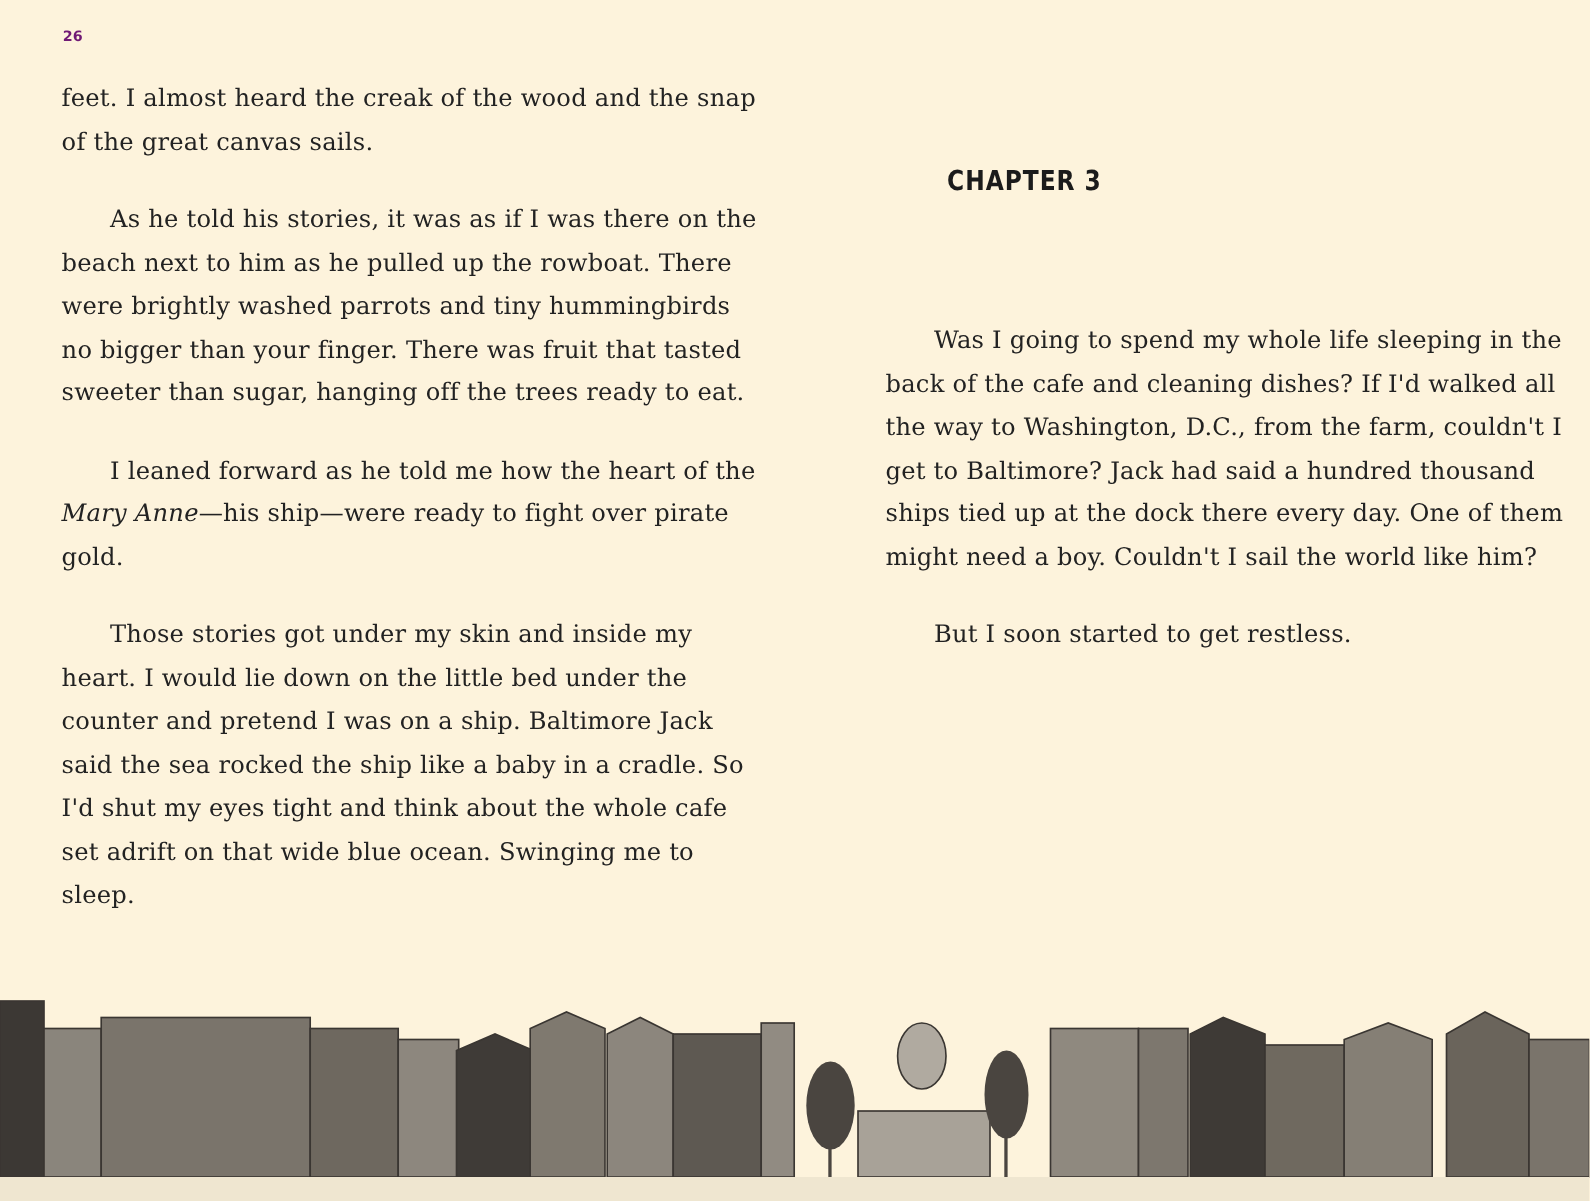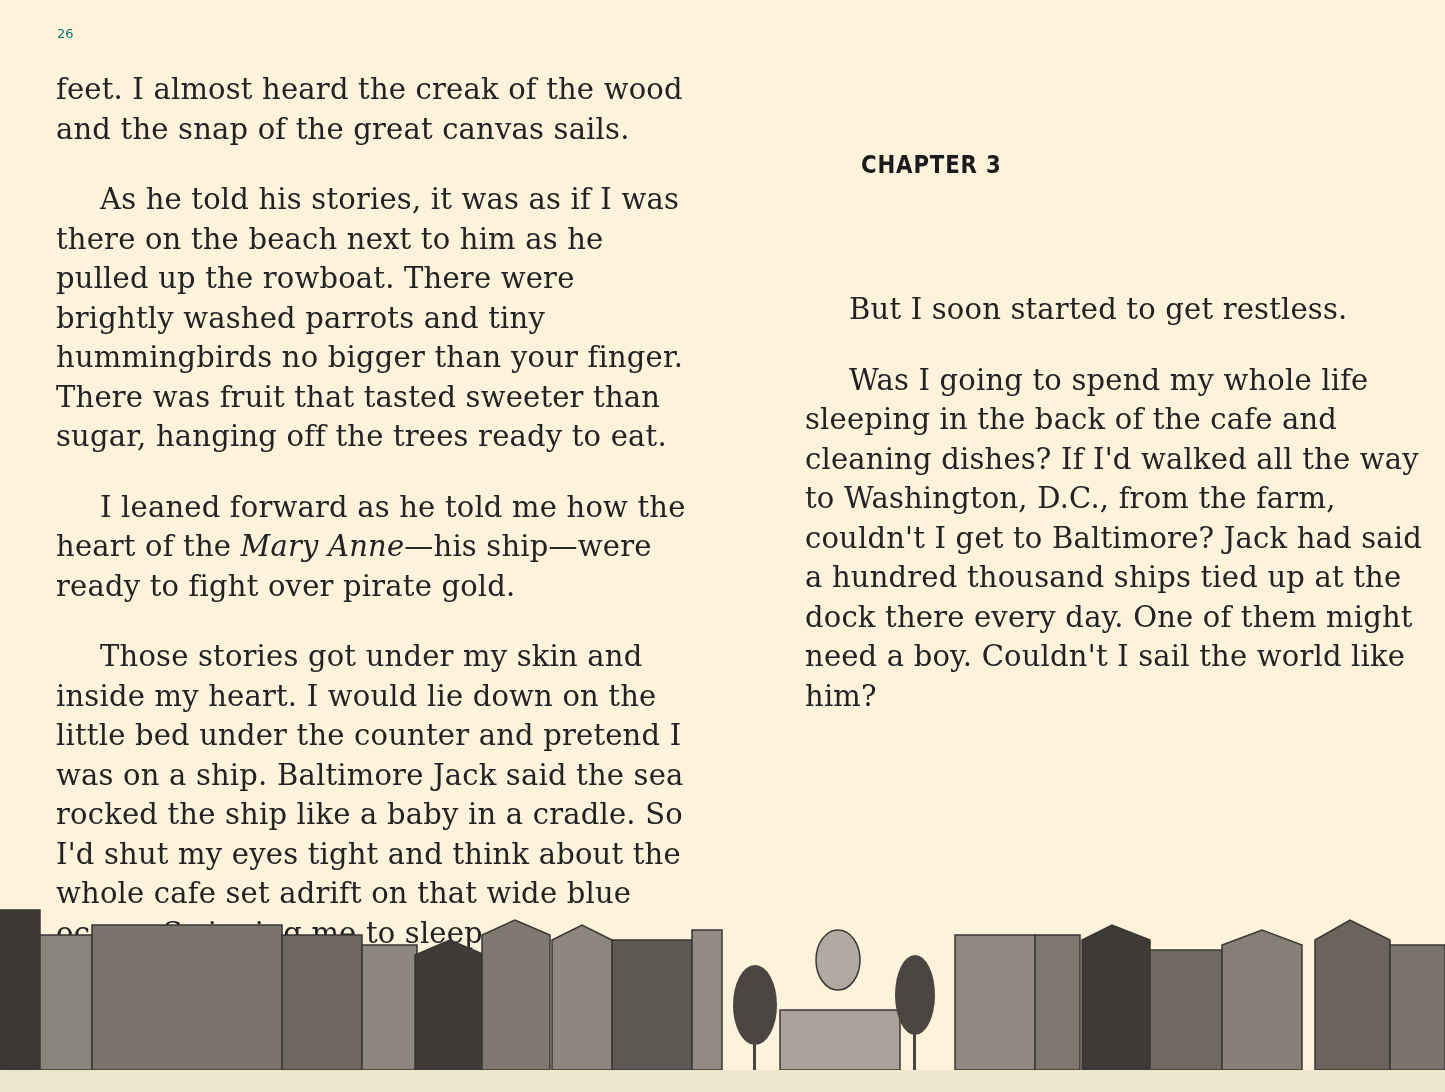--- a/index.html
+++ b/index.html
@@ -1,18 +1,18 @@
 <!DOCTYPE html>
 <html><head>
 <meta charset="utf-8">
 <style>
   html,body{margin:0;padding:0;}
   body{width:1445px;height:1092px;background:#fdf3dc;position:relative;overflow:hidden;font-family:"DejaVu Serif",serif;color:#222;}
-  .pgnum{position:absolute;left:57px;top:26px;font-family:"DejaVu Sans",sans-serif;font-size:13px;font-weight:normal;color:#0f766e;}
-  .col{position:absolute;font-size:29px;line-height:39.5px;letter-spacing:0.2px;}
+  .pgnum{position:absolute;left:57px;top:26px;font-family:"DejaVu Sans",sans-serif;font-size:13px;font-weight:bold;color:#701a75;}
+  .col{position:absolute;font-size:22px;line-height:39.5px;letter-spacing:0.2px;}
   .left{left:56px;top:70px;width:640px;}
   .right{left:805px;top:290px;width:640px;}
   .para{margin:0 0 31px 0;}
   .indent{text-indent:44px;}
   .chapter{position:absolute;left:861px;top:150px;font-family:"DejaVu Sans",sans-serif;font-weight:bold;font-size:25px;letter-spacing:1px;color:#1b1b1b;transform:scaleX(0.85);transform-origin:left;}
   .city{position:absolute;left:0;top:900px;width:1445px;height:192px;}
 </style>
 </head>
 <body>
 
@@ -21,22 +21,22 @@
 <div class="col left">
   <p class="para">feet.  I almost heard the creak of the wood and the snap of the great canvas sails.</p>
   <p class="para indent">As he told his stories, it was as if I was there on the beach next to him as he pulled up the rowboat.  There were brightly washed parrots and tiny hummingbirds no bigger than your finger.  There was fruit that tasted sweeter than sugar, hanging off the trees ready to eat.</p>
   <p class="para indent"><span>I leaned forward as he told me how the heart of the </span><i>Mary Anne</i><span>—his ship—were ready to fight over pirate gold.</span></p>
   <p class="para indent">Those stories got under my skin and inside my heart.  I would lie down on the little bed under the counter and pretend I was on a ship. Baltimore Jack said the sea rocked the ship like a baby in a cradle.  So I'd shut my eyes tight and think about the whole cafe set adrift on that wide blue ocean.  Swinging me to sleep.</p>
 </div>
 
 <div class="chapter">CHAPTER 3</div>
 
 <div class="col right">
+  <p class="para indent">Was I going to spend my whole life sleeping in the back of the cafe and cleaning dishes?  If I'd walked all the way to Washington, D.C., from the farm, couldn't I get to Baltimore?  Jack had said a hundred thousand ships tied up at the dock there every day.  One of them might need a boy.  Couldn't I sail the world like him?</p>
   <p class="para indent">But I soon started to get restless.</p>
-  <p class="para indent">Was I going to spend my whole life sleeping in the back of the cafe and cleaning dishes?  If I'd walked all the way to Washington, D.C., from the farm, couldn't I get to Baltimore?  Jack had said a hundred thousand ships tied up at the dock there every day.  One of them might need a boy.  Couldn't I sail the world like him?</p>
 </div>
 
 <svg class="city" viewBox="0 0 1445 192" preserveAspectRatio="none">
   <g fill="#6b655c" stroke="#3a3632" stroke-width="1.5">
     <rect x="0" y="10" width="40" height="160" fill="#3c3834"></rect>
     <rect x="40" y="35" width="52" height="135" fill="#8a857c"></rect>
     <rect x="92" y="25" width="190" height="145" fill="#7a746b"></rect>
     <rect x="282" y="35" width="80" height="135" fill="#6e685f"></rect>
     <rect x="362" y="45" width="55" height="125" fill="#8d877e"></rect>
     <polygon points="415,170 415,55 450,40 485,55 485,170" fill="#3f3b37"></polygon>

